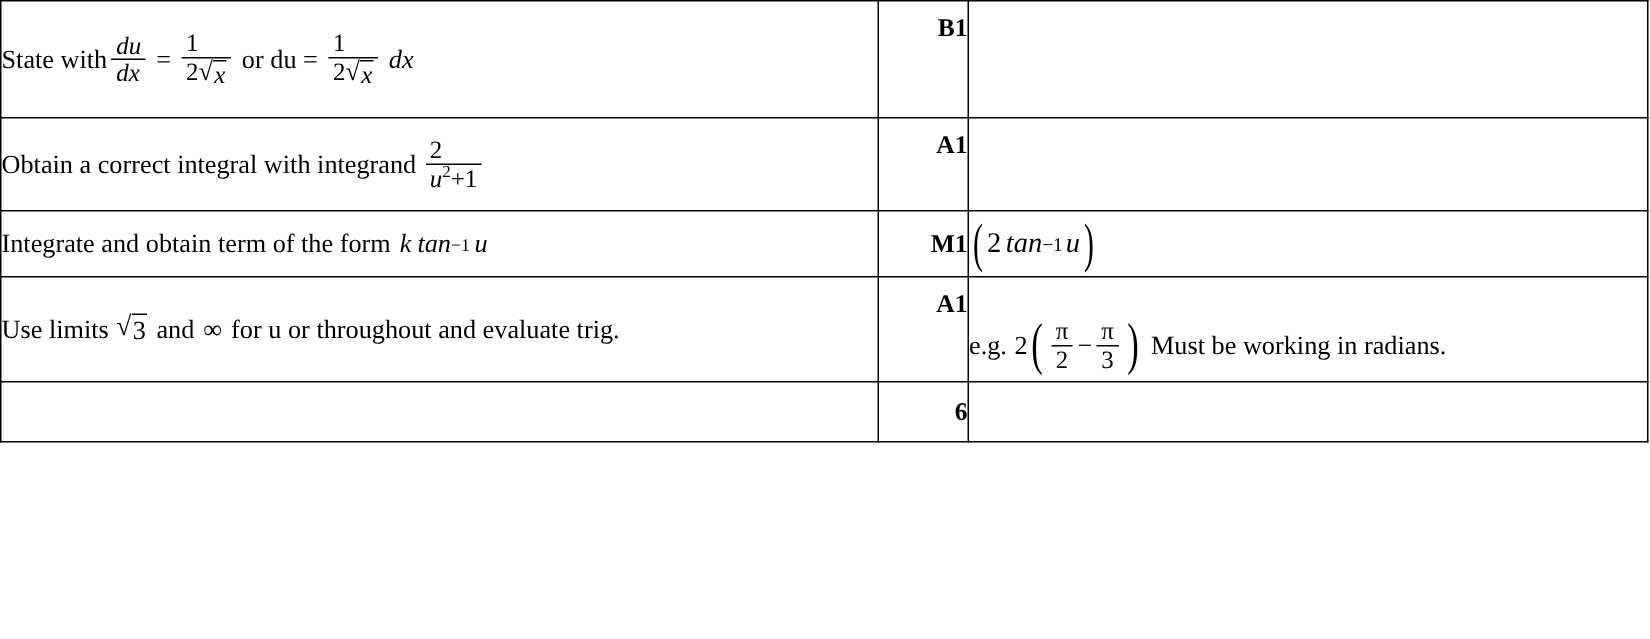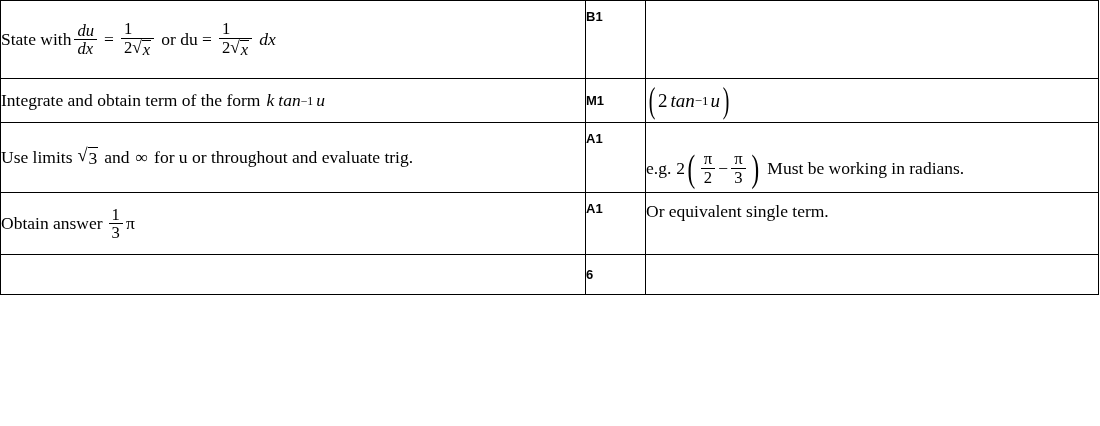--- a/index.html
+++ b/index.html
@@ -27,24 +27,24 @@
   .col-desc { width: 585px; }
   .col-mark { width: 60px; }
   .col-note { width: 453px; }
 
   .cell-desc {
     padding: 6px 0 6px 10px;
     font-size: 17.5px;
     line-height: 1.25;
   }
   .cell-mark {
-    text-align: left;
+    text-align: right;
     font-weight: bold;
-    font-size: 13px;
-    font-family: Liberation Sans, sans-serif;
+    font-size: 17px;
+    font-family: Liberation Serif, serif;
   }
   .cell-mark.top {
     vertical-align: top;
     padding-top: 8px;
   }
   .cell-note {
     padding: 6px 0 6px 8px;
     font-size: 17.5px;
   }
   .cell-note.bottomish {
@@ -141,20 +141,33 @@
             </span>
           </span>
           <span class="mi spaced">dx</span>
         </span>
       </td>
       <td class="cell-mark top">B1</td>
       <td class="cell-note"></td>
     </tr>
 
 
+    <tr style="height:62px;">
+      <td class="cell-desc">
+        <span class="mrow">
+          <span>Obtain a correct integral with integrand</span>
+          <span class="frac" style="margin-left:6px">
+            <span class="num">2</span>
+            <span class="den"><span class="mi">u</span><span class="sup">2</span><span>+1</span></span>
+          </span>
+        </span>
+      </td>
+      <td class="cell-mark top">A1</td>
+      <td class="cell-note"></td>
+    </tr>
 
     <tr style="height:44px;">
       <td class="cell-desc">
         <span class="mrow">
           <span>Integrate and obtain term of the form</span>
           <span class="mi" style="margin-left:6px">k</span>
           <span class="mi" style="margin-left:4px">tan</span>
             <span class="sup">−1</span>
           <span class="mi" style="margin-left:3px">u</span>
         </span>
@@ -201,34 +214,20 @@
               <span class="num">π</span>
               <span class="den">3</span>
             </span>
             <span class="pr">)</span>
           </span>
           <span style="margin-left:6px">Must be working in radians.</span>
         </span>
       </td>
     </tr>
 
-    <tr style="height:62px;">
-      <td class="cell-desc">
-        <span class="mrow">
-          <span>Obtain answer</span>
-          <span class="frac" style="margin-left:6px">
-            <span class="num">1</span>
-            <span class="den">3</span>
-          </span>
-          <span>π</span>
-        </span>
-      </td>
-      <td class="cell-mark top">A1</td>
-      <td class="cell-note" style="vertical-align:top; padding-top:8px;">Or equivalent single term.</td>
-    </tr>
 
     <tr style="height:40px;">
       <td class="cell-desc"></td>
       <td class="cell-mark">6</td>
       <td class="cell-note"></td>
     </tr>
 
   </tbody>
 </table>
 

